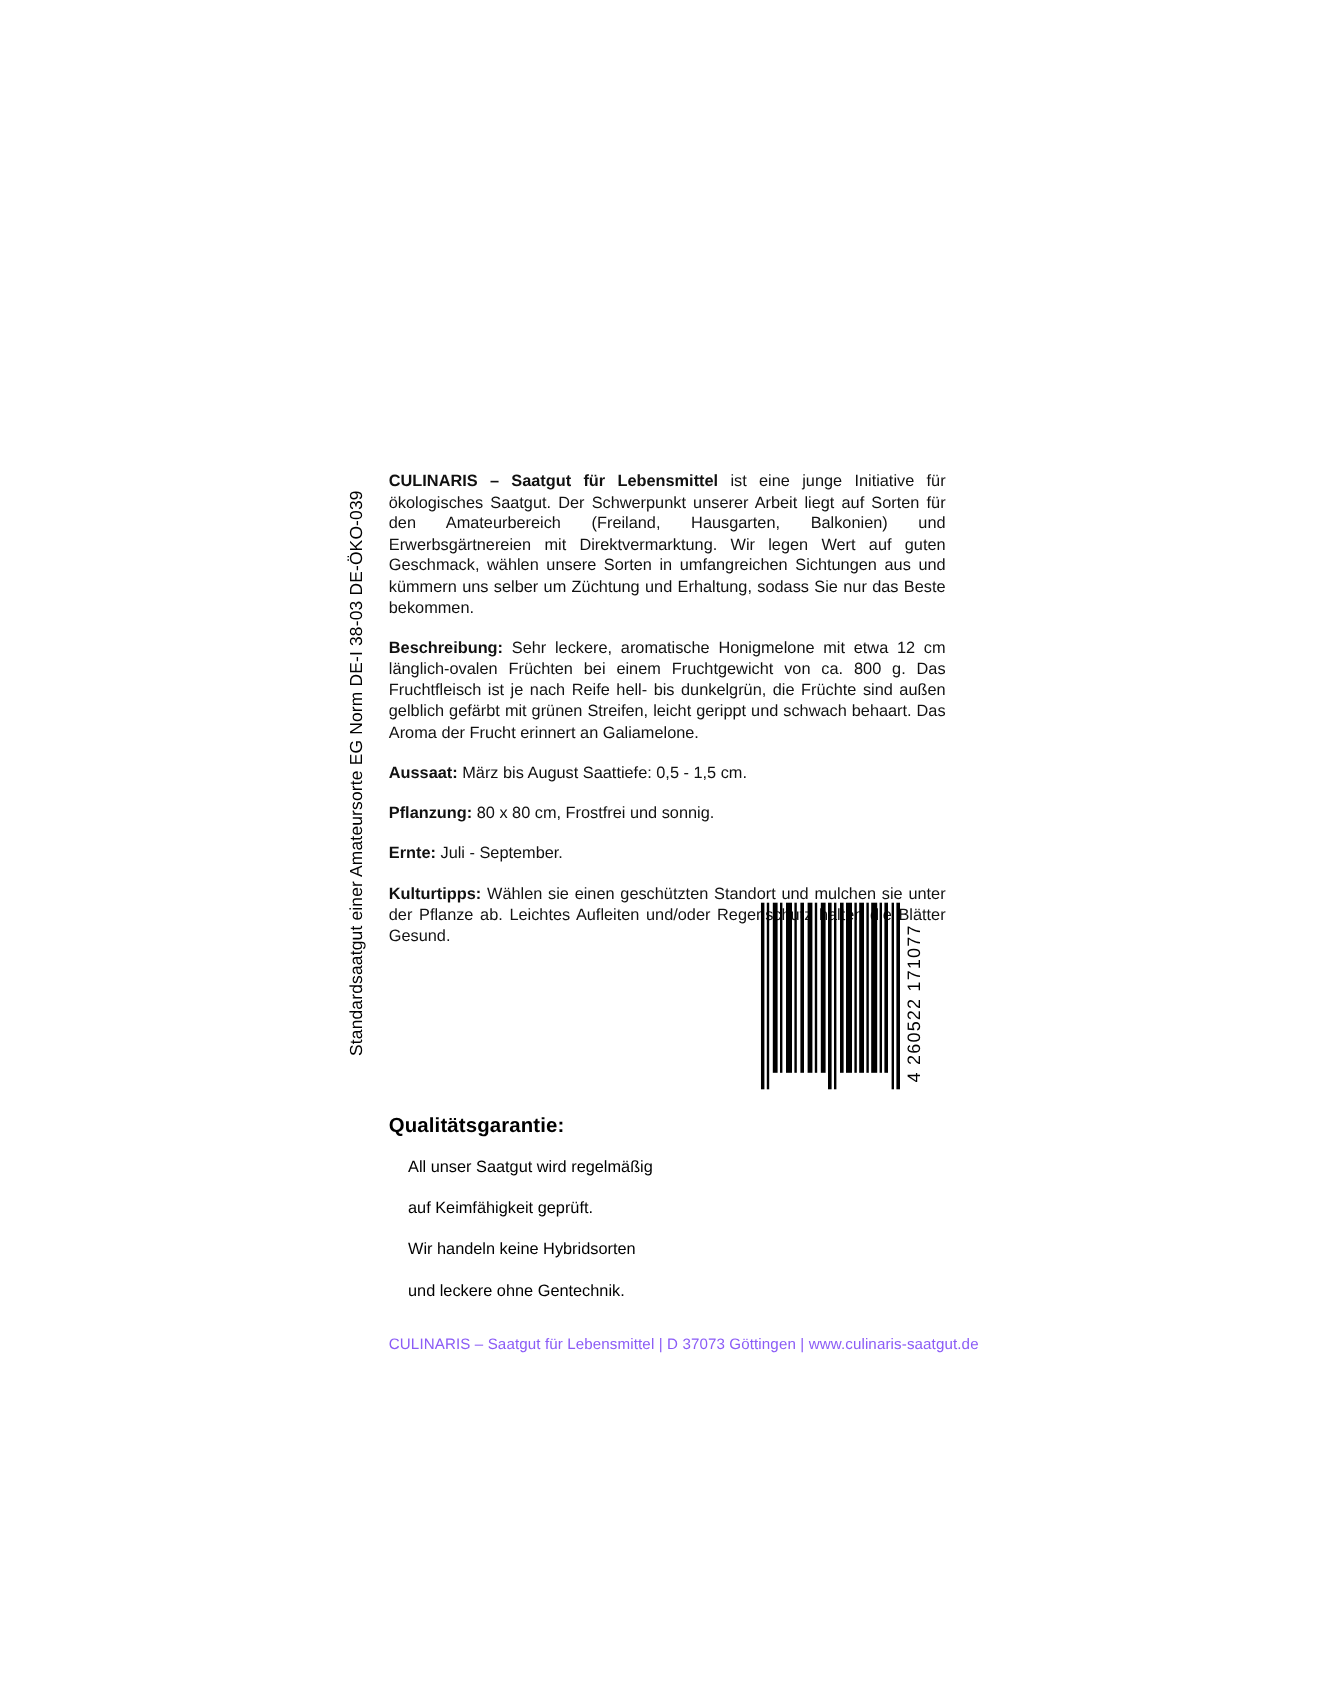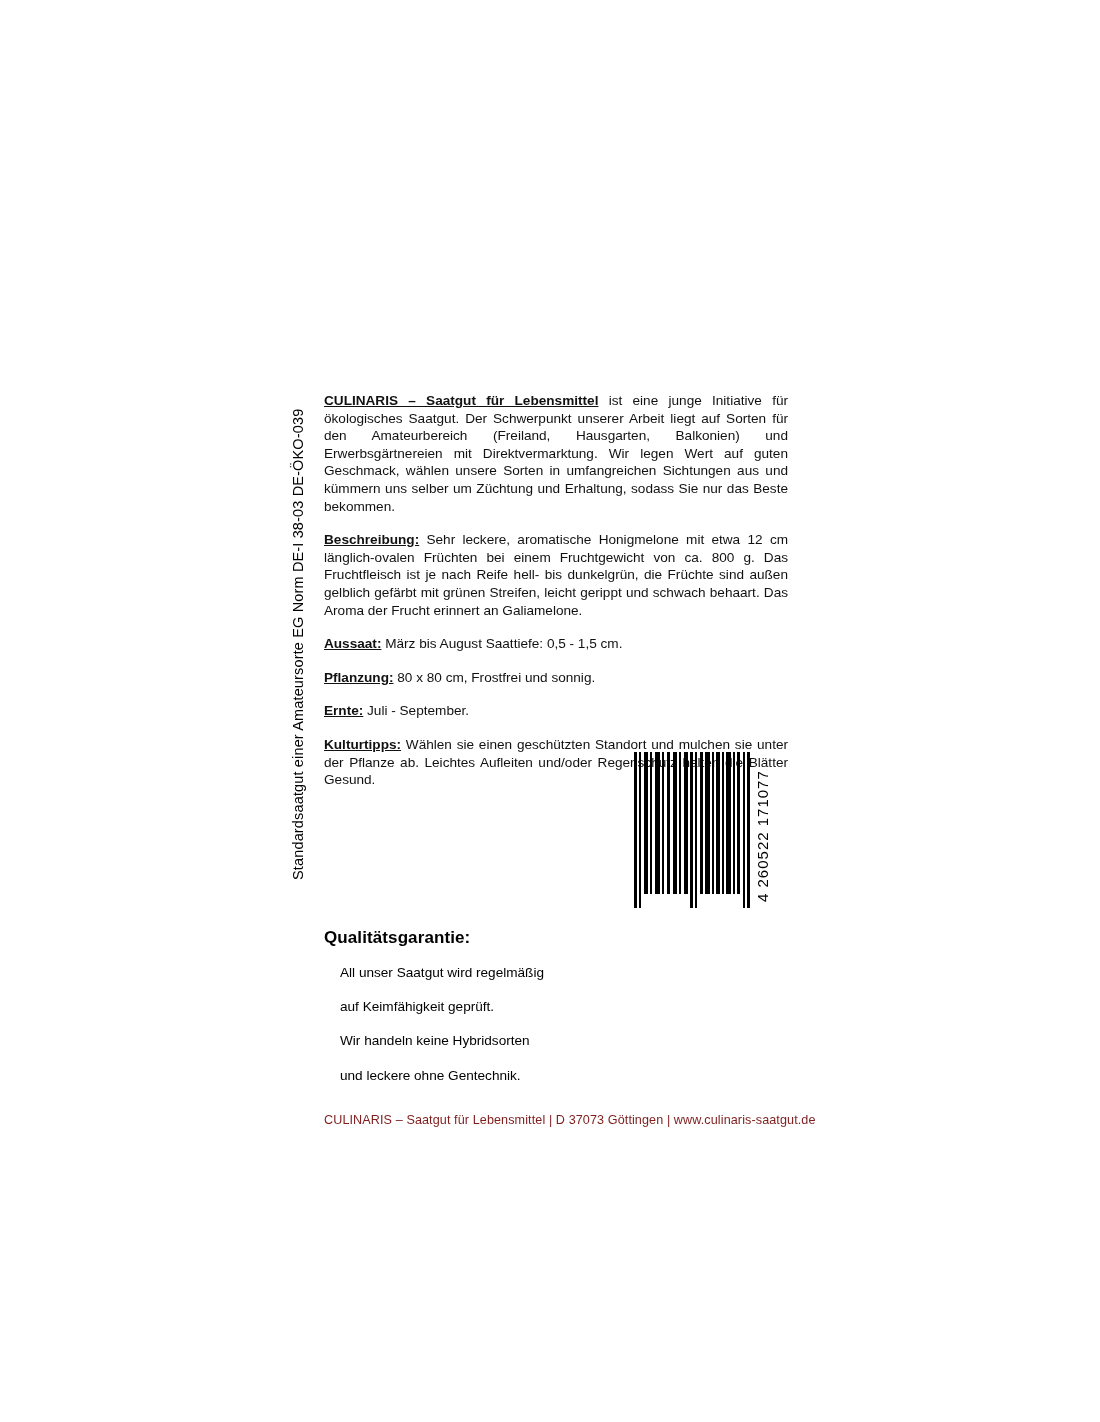--- a/index.html
+++ b/index.html
@@ -49,21 +49,20 @@
     text-justify: inter-word;
     color: #111;
   }
   .block {
     margin-bottom: 16px;
   }
   .block:last-child { margin-bottom: 0; }
 
   b.lead {
     font-weight: bold;
-    text-decoration: underline;
   }
 
   
   .barcode-area {
     position: absolute;
     left: 634px;
     top: 752px;
     width: 150px;
     height: 160px;
   }
@@ -124,21 +123,21 @@
     font-style: italic;
   }
 
   .footer {
     position: absolute;
     left: 324px;
     top: 1113px;
     width: 600px;
     font-size: 12.6px;
     letter-spacing: 0.1px;
-    color: #7f1d1d;
+    color: #8b5cf6;
   }
 </style>
 </head>
 <body>
 
 <div class="page">
 
   <div class="side-wrap">Standardsaatgut einer Amateursorte EG Norm DE-I 38-03 DE-ÖKO-039</div>
 
   <div class="content">

